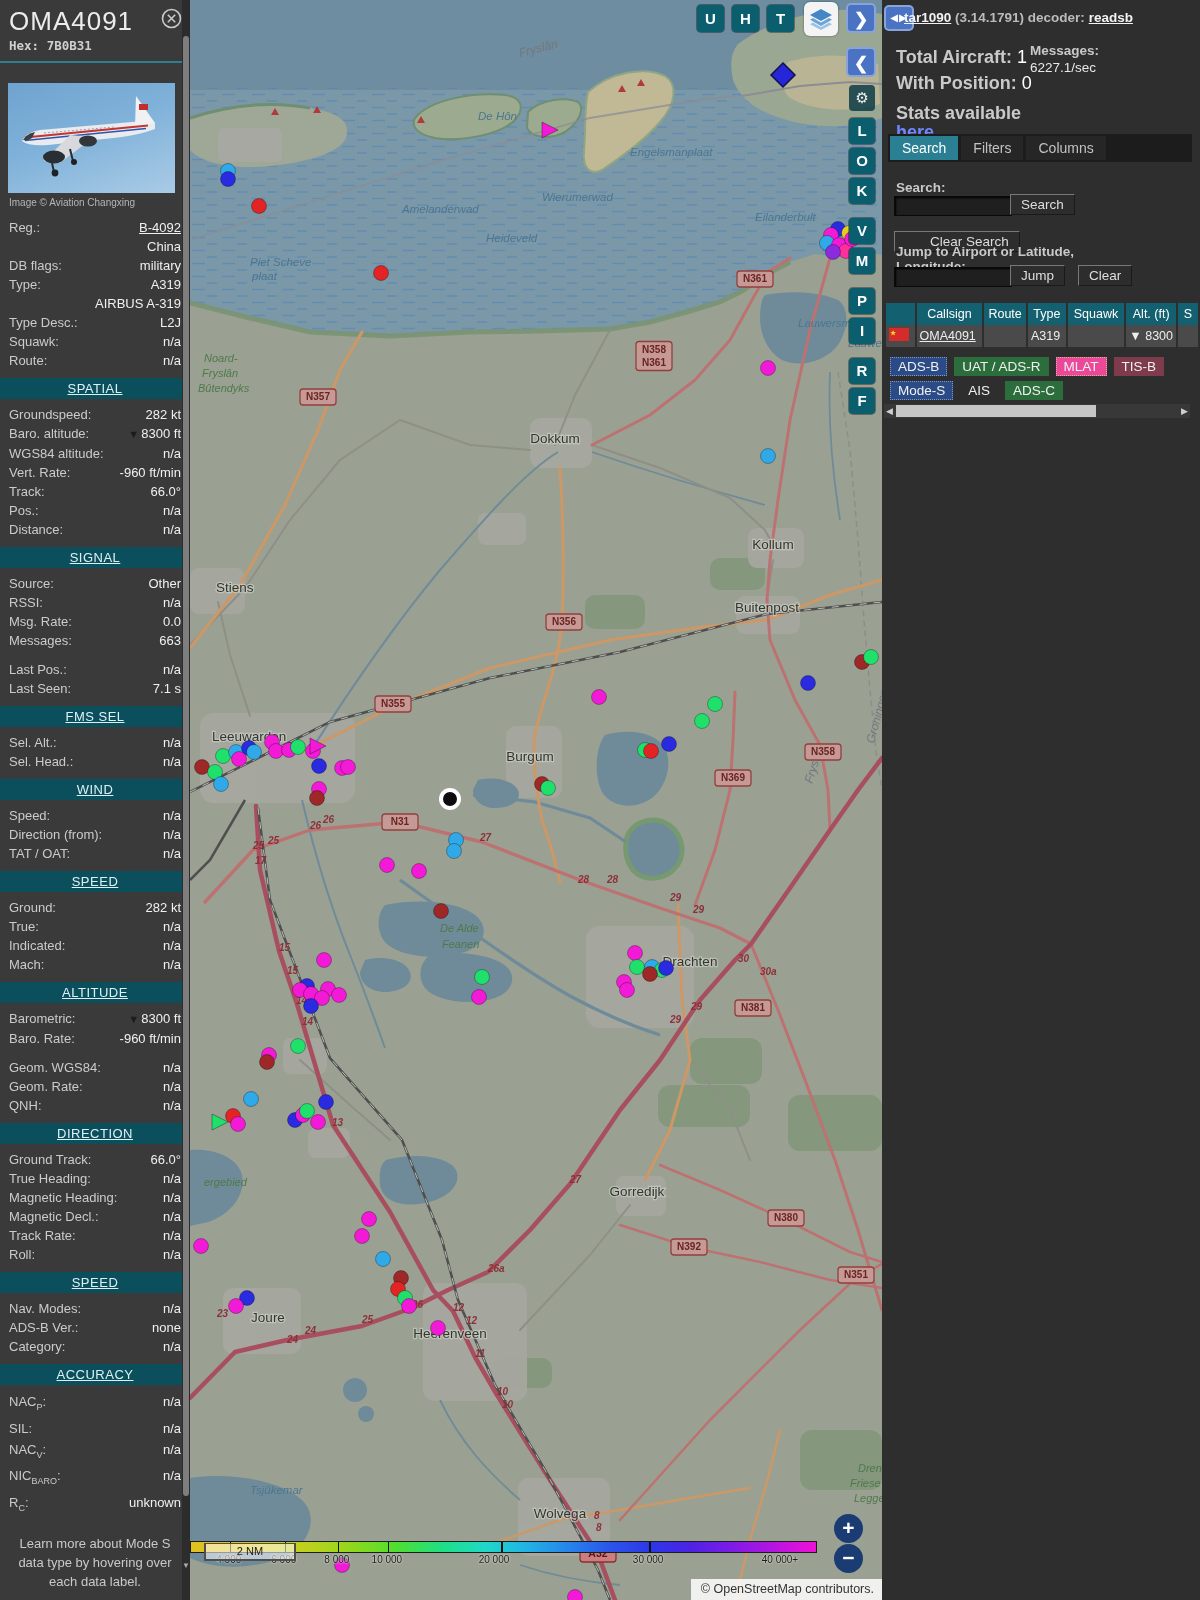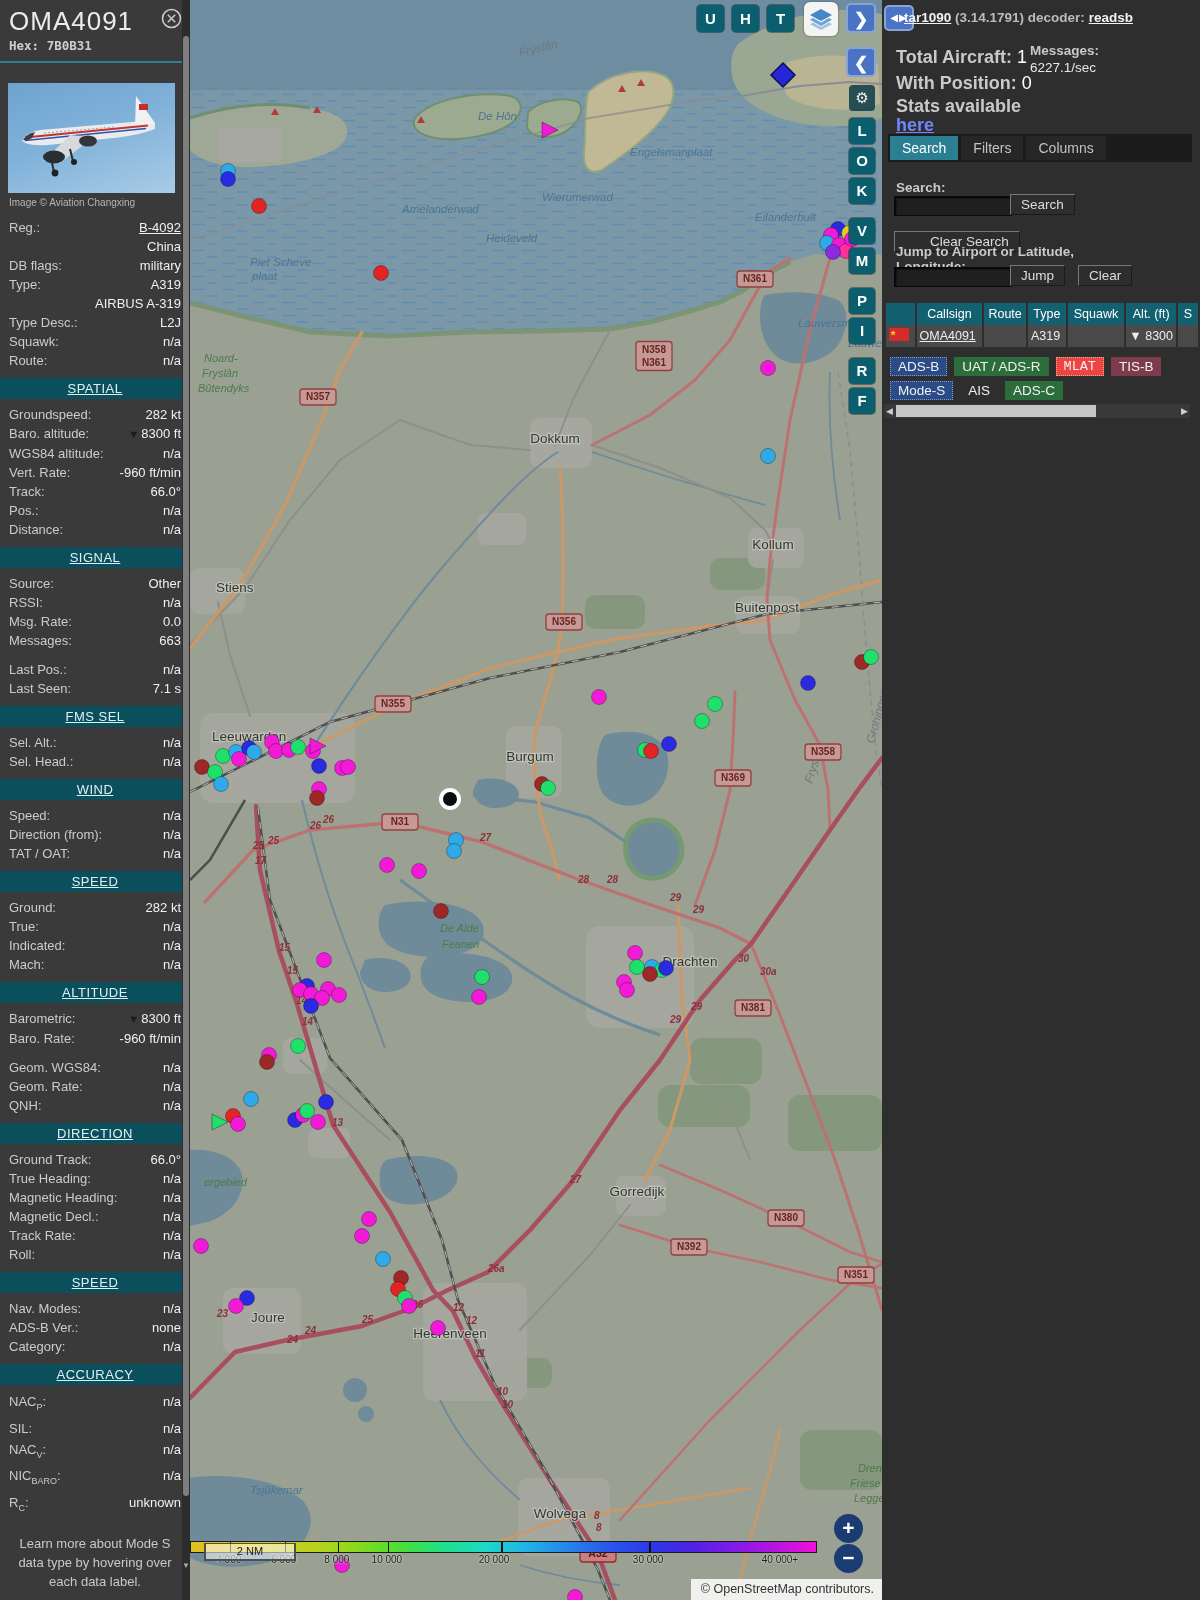--- a/index.html
+++ b/index.html
@@ -83,21 +83,21 @@
   .pn-btn{background:#2d2d2d;color:#ddd;border:1px solid #787878;border-right-color:#1a1a1a;border-bottom-color:#1a1a1a;
           font-size:13.5px;font-family:"Liberation Sans",sans-serif;padding:2px 10px;cursor:pointer;}
   table.actable{position:absolute;left:2px;top:303px;border-collapse:separate;border-spacing:2px 0;table-layout:fixed;}
   .actable th{background:#136070;color:#fff;font-size:12.5px;font-weight:normal;padding:4px 3px;white-space:nowrap;overflow:hidden;}
   .actable td{background:#4a4a4a;color:#ededed;font-size:12.5px;padding:3px 3px;white-space:nowrap;overflow:hidden;}
   .actable .cs{text-decoration:underline;cursor:pointer;}
   .badges{position:absolute;left:8px;display:flex;gap:7px;}
   .badge{font-size:13.5px;color:#f0f0f0;padding:1px 7px;border:1px dotted transparent;}
   .badge.adsb{background:#2a4b85;border-color:#7e97cf;}
   .badge.uat{background:#2b6e3c;}
-  .badge.mlat{background:#ef4444;border-color:#cdb98a;font-family:Liberation Mono, monospace;}
+  .badge.mlat{background:#ec4899;border-color:#cdb98a;}
   .badge.tisb{background:#7d3b4c;}
   .badge.modes{background:#2a4b85;border-color:#7e97cf;}
   .badge.ais{background:transparent;}
   .badge.adsc{background:#2b6e3c;}
   .hscroll{position:absolute;left:2px;top:404px;width:306px;height:14px;background:#383838;}
   .hscroll .thumb{position:absolute;left:12px;top:1px;height:12px;width:200px;background:#c6c6c6;}
   .hscroll .ar{position:absolute;top:0;font-size:9px;color:#cfcfcf;line-height:14px;cursor:pointer;}
 </style>
 </head>
 <body>
@@ -731,21 +731,21 @@
 </div>
 
 <div id="panel">
   <div class="pn-toggle"><span>◀▶</span></div>
   <div class="pn-title">
     <span class="lnk">tar1090</span><span> (3.14.1791) decoder: </span><span class="lnk">readsb</span>
   </div>
   <div class="pn-stats">
     <div><span>Total Aircraft:</span> <span class="v">1</span></div>
     <div style="margin-top:7px;"><span>With Position:</span> <span class="v">0</span></div>
-    <div style="margin-top:4px;"><span>Stats available</span></div>
+    <div style="margin-top:11px;"><span>Stats available</span></div>
     <div><span class="pn-link">here</span></div>
   </div>
   <div class="pn-msgs">
     <div>Messages:</div>
     <div class="v">6227.1/sec</div>
   </div>
   <div class="tabs" id="pn-tabs">
       <div class="tab active">Search</div>
       <div class="tab">Filters</div>
       <div class="tab">Columns</div>

